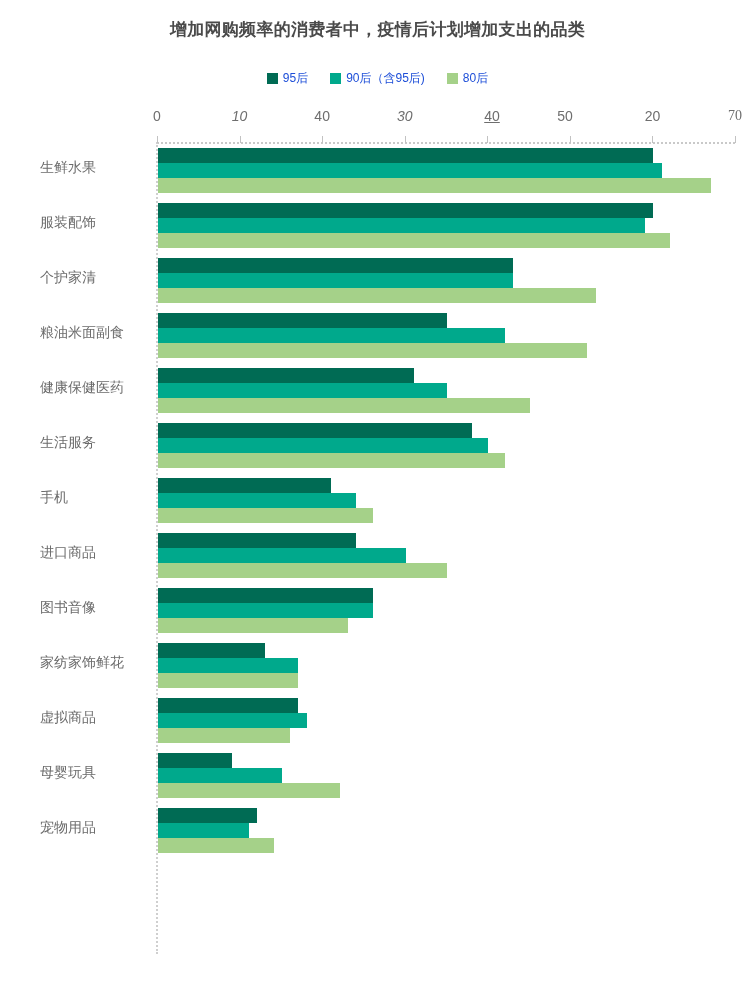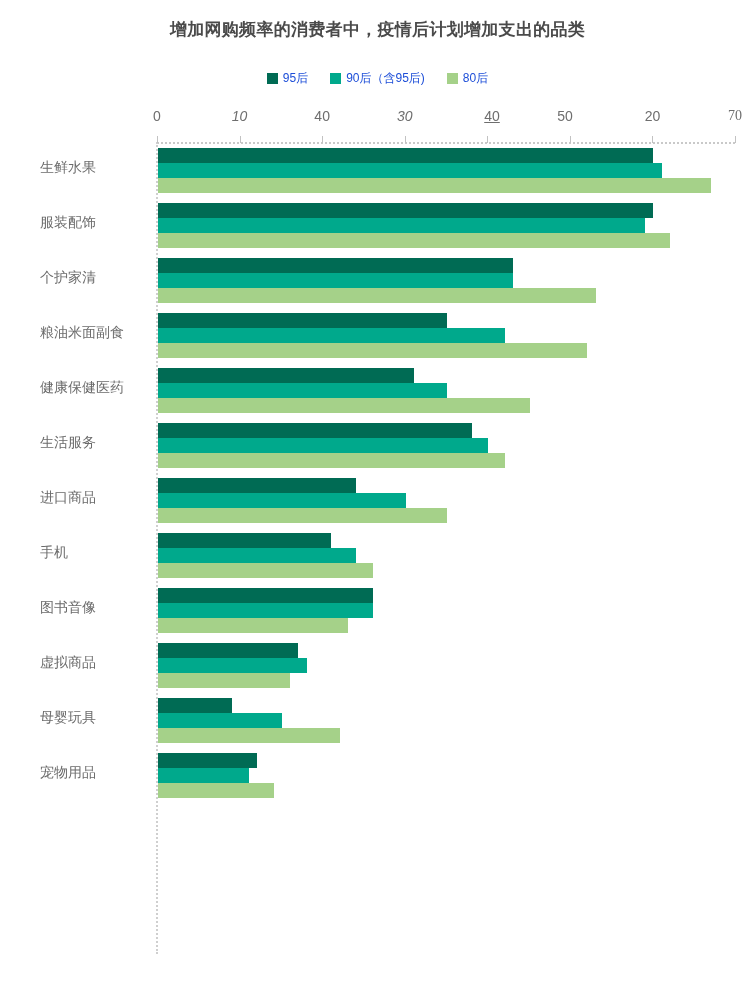--- a/index.html
+++ b/index.html
@@ -213,41 +213,49 @@
       </div>
       <div class="cat-group">
         <div class="cat-label">生活服务</div>
         <div class="bars">
           <div class="bar" title="95后 生活服务: 38" style="width: 313.771px; background: rgb(0, 107, 84);"></div>
           <div class="bar" title="90后（含95后) 生活服务: 40" style="width: 330.286px; background: rgb(0, 169, 140);"></div>
           <div class="bar" title="80后 生活服务: 42" style="width: 346.8px; background: rgb(165, 209, 137);"></div>
         </div>
       </div>
       <div class="cat-group">
+        <div class="cat-label">手机</div>
+        <div class="bars">
+          <div class="bar" title="95后 手机: 21" style="width: 173.4px; background: rgb(0, 107, 84);"></div>
+          <div class="bar" title="90后（含95后) 手机: 24" style="width: 198.171px; background: rgb(0, 169, 140);"></div>
+          <div class="bar" title="80后 手机: 26" style="width: 214.686px; background: rgb(165, 209, 137);"></div>
+        </div>
+      </div>
+      <div class="cat-group">
         <div class="cat-label">进口商品</div>
         <div class="bars">
           <div class="bar" title="95后 进口商品: 24" style="width: 198.171px; background: rgb(0, 107, 84);"></div>
           <div class="bar" title="90后（含95后) 进口商品: 30" style="width: 247.714px; background: rgb(0, 169, 140);"></div>
           <div class="bar" title="80后 进口商品: 35" style="width: 289px; background: rgb(165, 209, 137);"></div>
         </div>
       </div>
       <div class="cat-group">
-        <div class="cat-label">手机</div>
-        <div class="bars">
-          <div class="bar" title="95后 手机: 21" style="width: 173.4px; background: rgb(0, 107, 84);"></div>
-          <div class="bar" title="90后（含95后) 手机: 24" style="width: 198.171px; background: rgb(0, 169, 140);"></div>
-          <div class="bar" title="80后 手机: 26" style="width: 214.686px; background: rgb(165, 209, 137);"></div>
-        </div>
-      </div>
-      <div class="cat-group">
         <div class="cat-label">图书音像</div>
         <div class="bars">
           <div class="bar" title="95后 图书音像: 26" style="width: 214.686px; background: rgb(0, 107, 84);"></div>
           <div class="bar" title="90后（含95后) 图书音像: 26" style="width: 214.686px; background: rgb(0, 169, 140);"></div>
           <div class="bar" title="80后 图书音像: 23" style="width: 189.914px; background: rgb(165, 209, 137);"></div>
+        </div>
+      </div>
+      <div class="cat-group">
+        <div class="cat-label">家纺家饰鲜花</div>
+        <div class="bars">
+          <div class="bar" title="95后 家纺家饰鲜花: 13" style="width: 107.343px; background: rgb(0, 107, 84);"></div>
+          <div class="bar" title="90后（含95后) 家纺家饰鲜花: 17" style="width: 140.371px; background: rgb(0, 169, 140);"></div>
+          <div class="bar" title="80后 家纺家饰鲜花: 17" style="width: 140.371px; background: rgb(165, 209, 137);"></div>
         </div>
       </div>
       <div class="cat-group">
         <div class="cat-label">虚拟商品</div>
         <div class="bars">
           <div class="bar" title="95后 虚拟商品: 17" style="width: 140.371px; background: rgb(0, 107, 84);"></div>
           <div class="bar" title="90后（含95后) 虚拟商品: 18" style="width: 148.629px; background: rgb(0, 169, 140);"></div>
           <div class="bar" title="80后 虚拟商品: 16" style="width: 132.114px; background: rgb(165, 209, 137);"></div>
         </div>
       </div>

